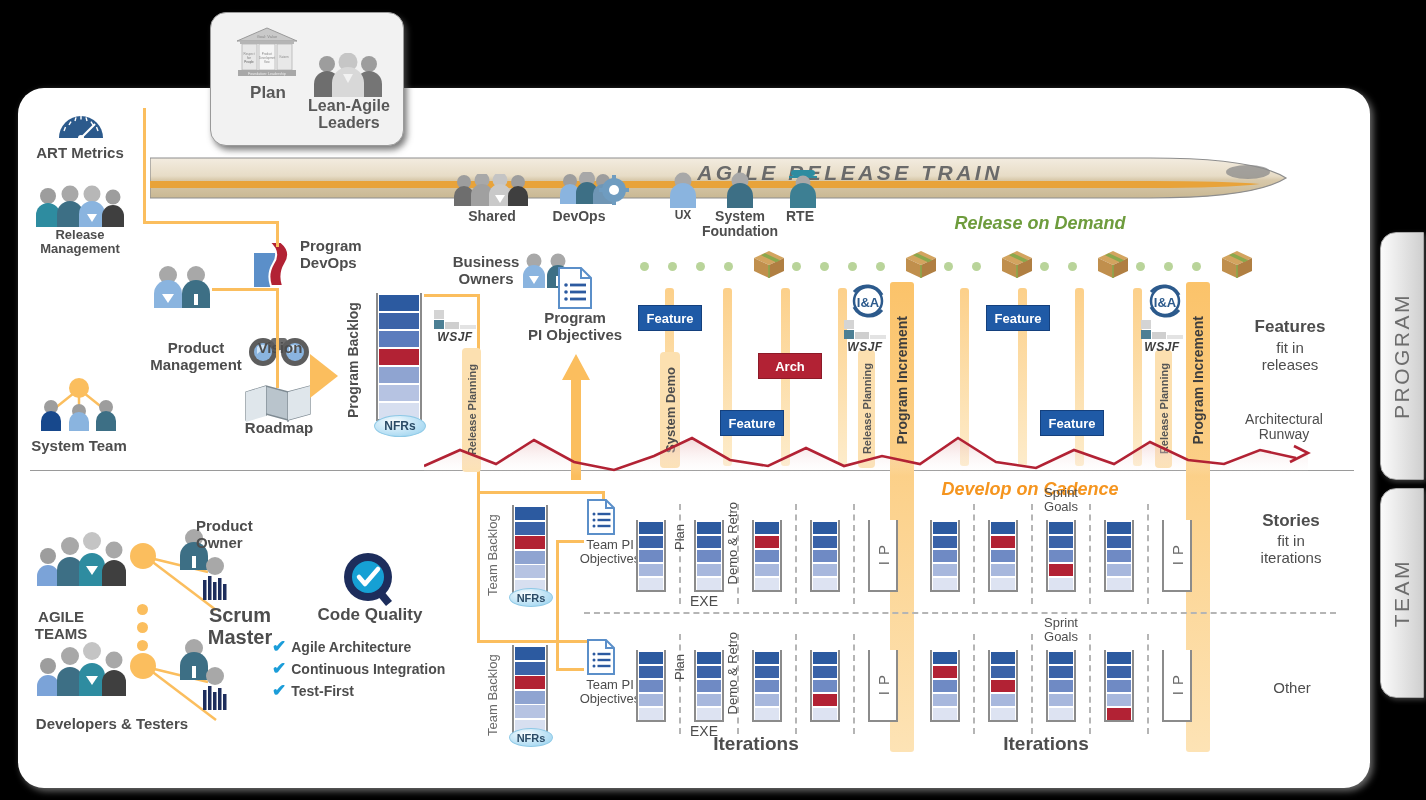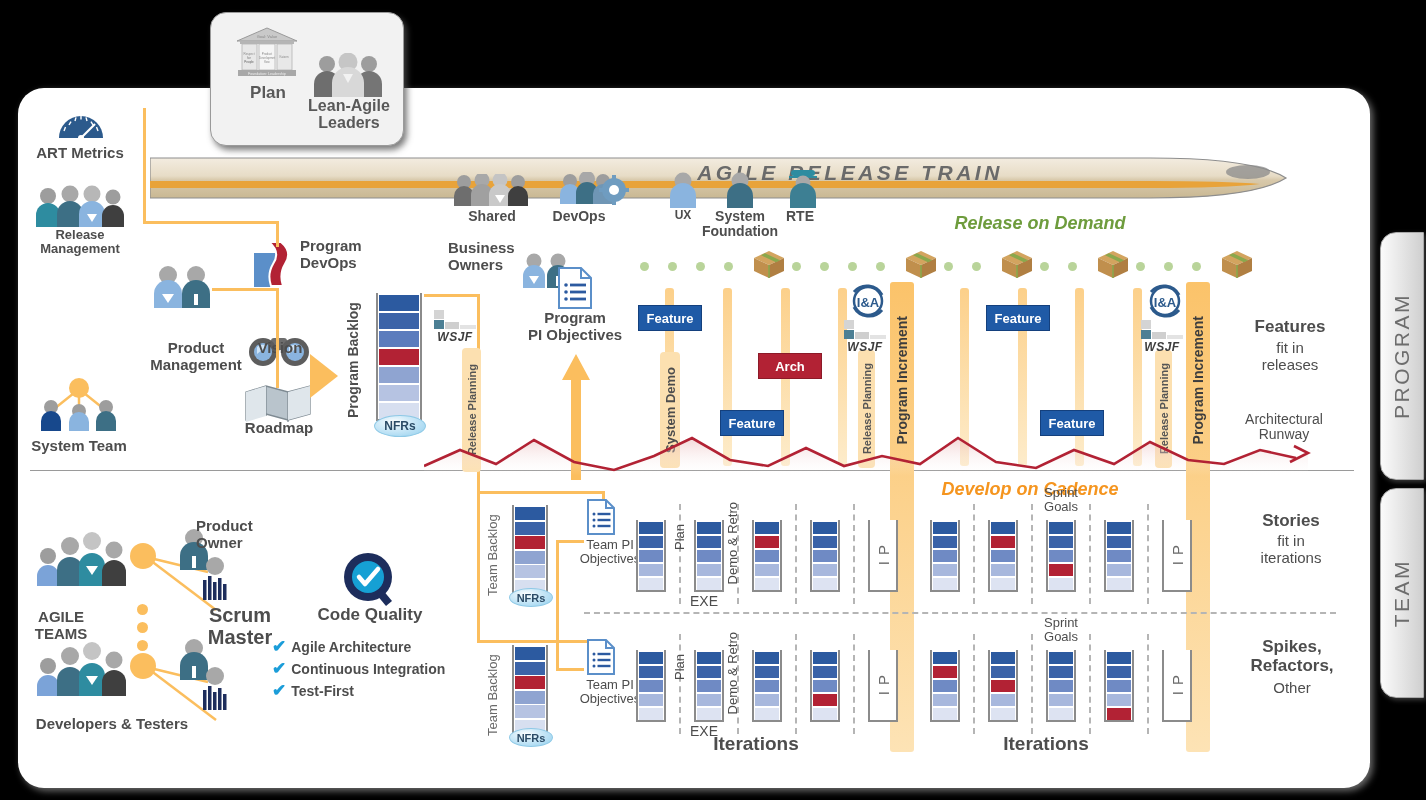--- a/index.html
+++ b/index.html
@@ -314,21 +314,21 @@
   </div>
 
   <svg style="position:absolute;left:520px;top:252px;width:54px;height:36px" viewBox="0 0 54 36">
     <circle cx="14" cy="9" r="7.5" fill="#a8a8a8"></circle>
       <path d="M3 36 v-12 a11 11 0 0 1 22 0 v12z" fill="#8ab4df"></path>
     <path d="M9 24 l5 8 l5 -8 z" fill="#fff"></path>
     <circle cx="38" cy="9" r="7.5" fill="#a8a8a8"></circle>
       <path d="M27 36 v-12 a11 11 0 0 1 22 0 v12z" fill="#3d6f85"></path>
     <rect x="36" y="24" width="3.5" height="10" fill="#fff"></rect>
   </svg>
-  <div class="lbl" style="left:448px;top:240px;width:76px;font-size:15px;text-align:left;">
+  <div class="lbl" style="left:448px;top:254px;width:76px;font-size:15px;text-align:center;">
     <div>Business</div>
     <div>Owners</div>
   </div>
 
   <svg class="docico" style="left:557px;top:266px;width:36px;height:44px" viewBox="0 0 36 44">
     <path d="M2 2 h22 l10 10 v30 h-32z" fill="#fff" stroke="#5b8fc9" stroke-width="2"></path>
     <path d="M24 2 v10 h10" fill="none" stroke="#5b8fc9" stroke-width="2"></path>
     <g fill="#2c5aa0">
       <circle cx="9" cy="19" r="1.8"></circle>
         <rect x="13" y="17.6" width="16" height="2.8"></rect>
@@ -942,19 +942,15 @@
     </div>
 
   <div class="lbl" style="left:690px;top:734px;width:132px;font-size:19px;">Iterations</div>
   <div class="lbl" style="left:980px;top:734px;width:132px;font-size:19px;">Iterations</div>
 
   <div class="lbl" style="left:1232px;top:512px;width:118px;font-size:17px;">Stories</div>
   <div class="lbl thin" style="left:1232px;top:533px;width:118px;font-size:15px;">
     <div>fit in</div>
     <div>iterations</div>
   </div>
-  <div class="lbl" style="left:1228px;top:638px;width:128px;font-size:17px;">
-    <div>Spikes,</div>
-    <div>Refactors,</div>
-  </div>
   <div class="lbl thin" style="left:1228px;top:680px;width:128px;font-size:15px;">Other</div>
 
 </div>
 
 </body></html>

